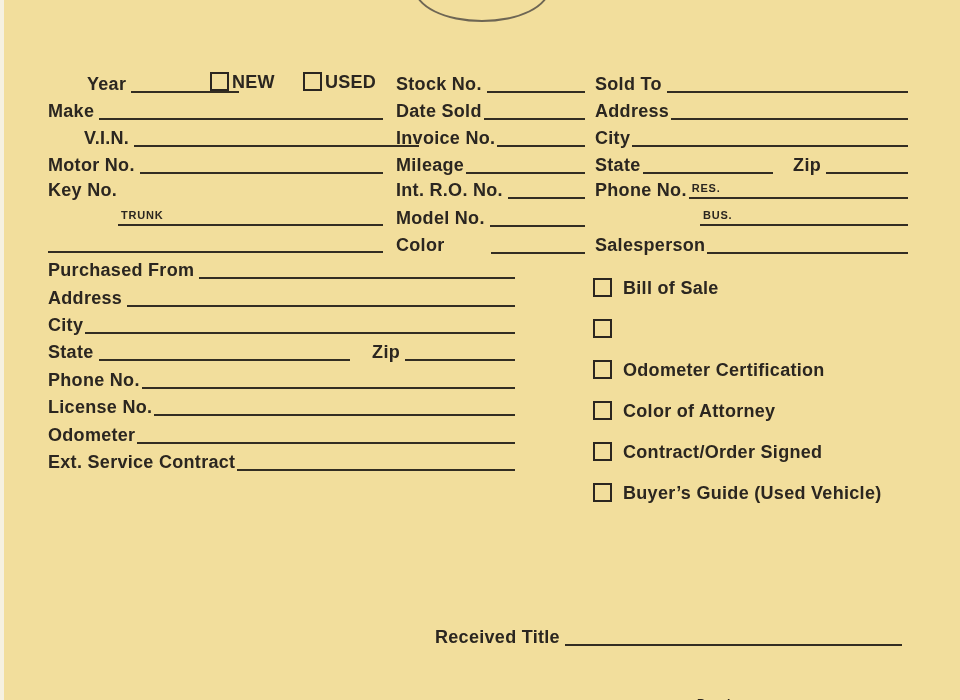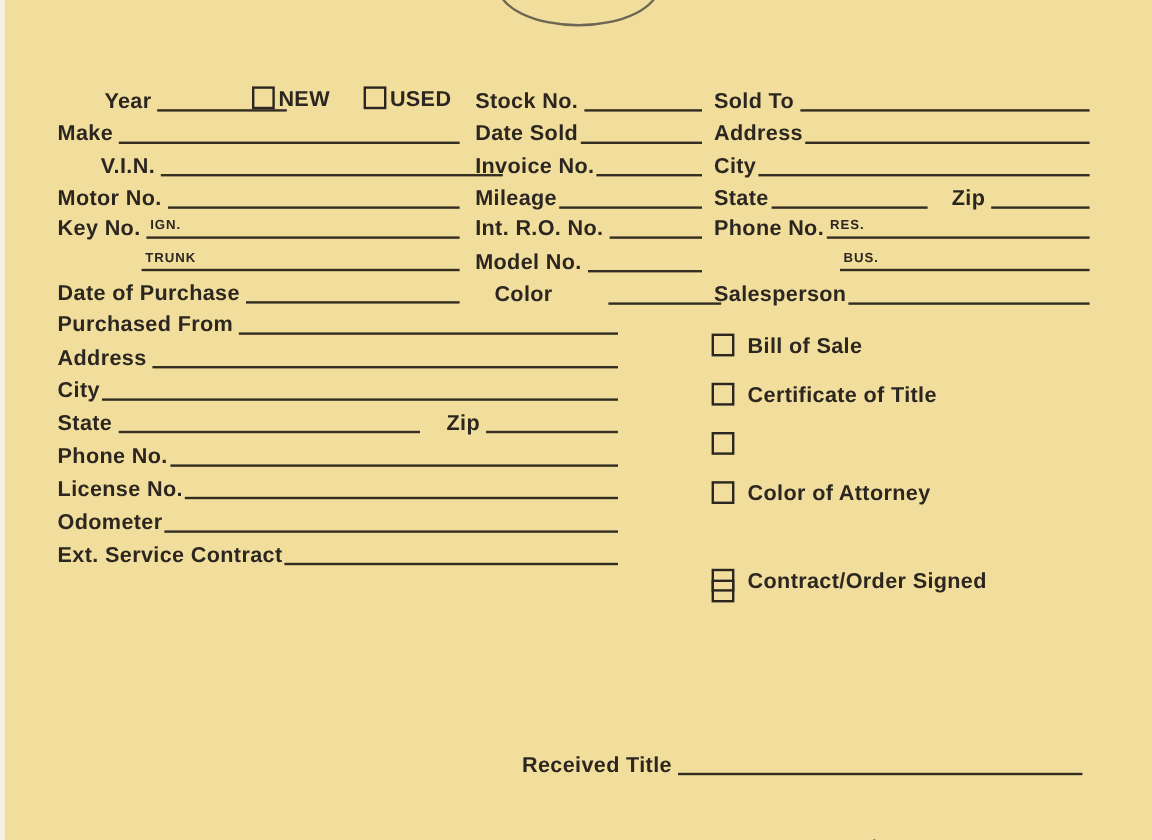--- a/index.html
+++ b/index.html
@@ -83,33 +83,29 @@
   <span class="fill"></span>
 </div>
 
 <div class="row" style="left:48px; top:151px; width:335px;">
   <span class="lbl">Motor No.</span>
   <span class="fill"></span>
 </div>
 
 <div class="row" style="left:48px; top:176px; width:335px;">
   <span class="lbl">Key No.</span>
-  <span class="fill">
-    <span class="inner">IGN.</span>
-  </span>
 </div>
 
 <div class="row" style="left:118px; top:203px; width:265px;">
   <span class="fill">
     <span class="inner">TRUNK</span>
   </span>
 </div>
 
 <div class="row" style="left:48px; top:230px; width:335px;">
-  <span class="lbl">Date of Purchase</span>
   <span class="fill"></span>
 </div>
 
 <div class="row" style="left:48px; top:256px; width:467px;">
   <span class="lbl">Purchased From</span>
   <span class="fill"></span>
 </div>
 
 <div class="row" style="left:48px; top:284px; width:467px;">
   <span class="lbl">Address</span>
@@ -171,21 +167,21 @@
 <div class="row" style="left:396px; top:176px; width:189px;">
   <span class="lbl">Int. R.O. No.</span>
   <span class="fill"></span>
 </div>
 
 <div class="row" style="left:396px; top:204px; width:189px;">
   <span class="lbl">Model No.</span>
   <span class="fill"></span>
 </div>
 
-<div class="row" style="left:412px; top:231px; width:189px;gap:44px;">
+<div class="row" style="left:396px; top:231px; width:189px;gap:44px;">
   <span class="lbl tight">Color</span>
   <span class="fill"></span>
 </div>
 
 <div class="row" style="left:595px; top:70px; width:313px;">
   <span class="lbl">Sold To</span>
   <span class="fill"></span>
 </div>
 
 <div class="row" style="left:595px; top:97px; width:313px;">
@@ -222,34 +218,35 @@
   <span class="lbl tight">Salesperson</span>
   <span class="fill"></span>
 </div>
 
 <div class="chkrow" style="top:278px;">
   <span class="cb"></span>
   <span class="lbl">Bill of Sale</span>
 </div>
 <div class="chkrow" style="top:319px;">
   <span class="cb"></span>
-  <span class="lbl">Certificate of Title</span>
 </div>
 <div class="chkrow" style="top:360px;">
   <span class="cb"></span>
+  <span class="lbl">Odometer Certification</span>
 </div>
 <div class="chkrow" style="top:401px;">
   <span class="cb"></span>
   <span class="lbl">Color of Attorney</span>
 </div>
-<div class="chkrow" style="top:442px;margin-top:32px;">
+<div class="chkrow" style="top:442px;">
   <span class="cb"></span>
   <span class="lbl">Contract/Order Signed</span>
 </div>
 <div class="chkrow" style="top:483px;">
   <span class="cb"></span>
+  <span class="lbl">Buyer’s Guide (Used Vehicle)</span>
 </div>
 
 <div class="row" style="left:435px; top:623px; width:467px;">
   <span class="lbl">Received Title</span>
   <span class="fill"></span>
 </div>
 <span class="small-lbl" style="left:697px; top:650px; font-size:12px;">Purchaser</span>
 
 </body></html>

